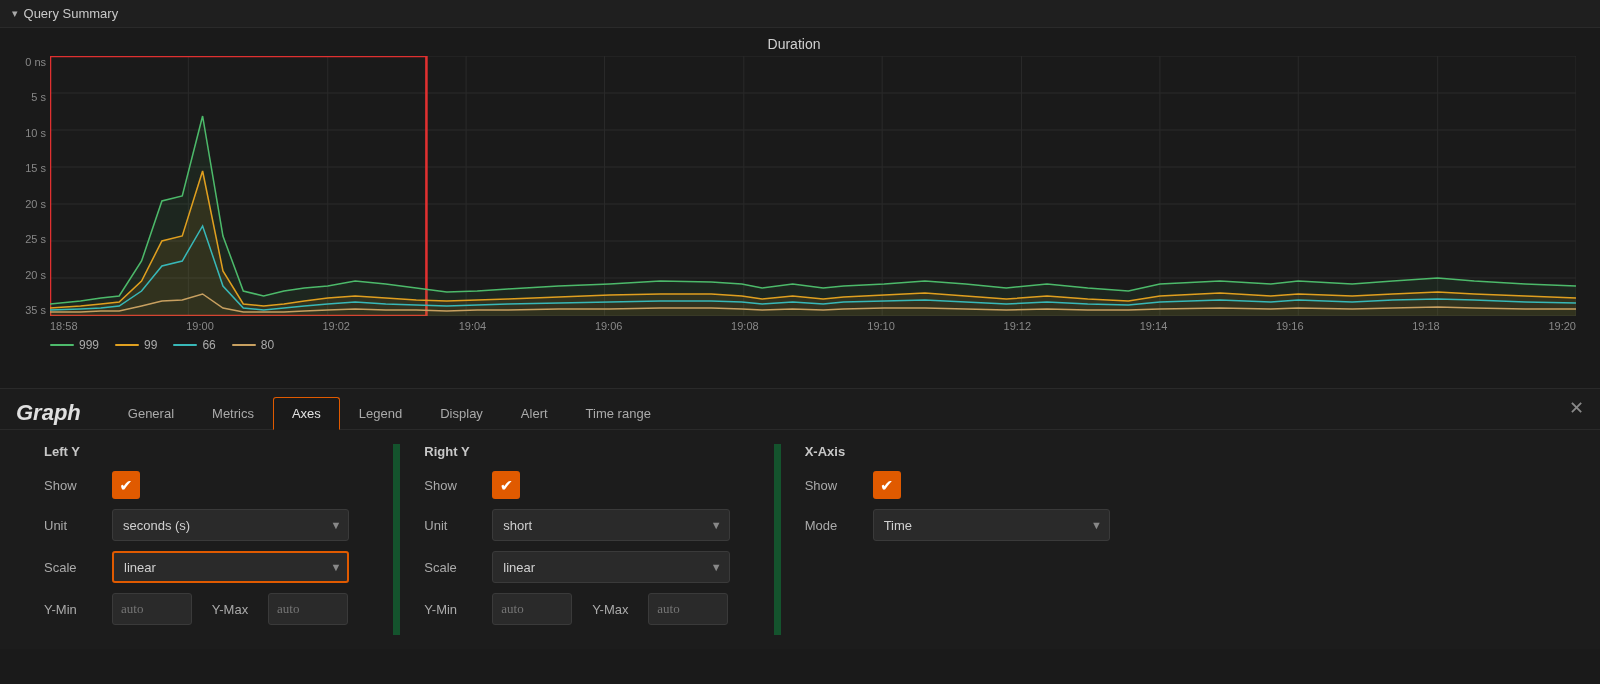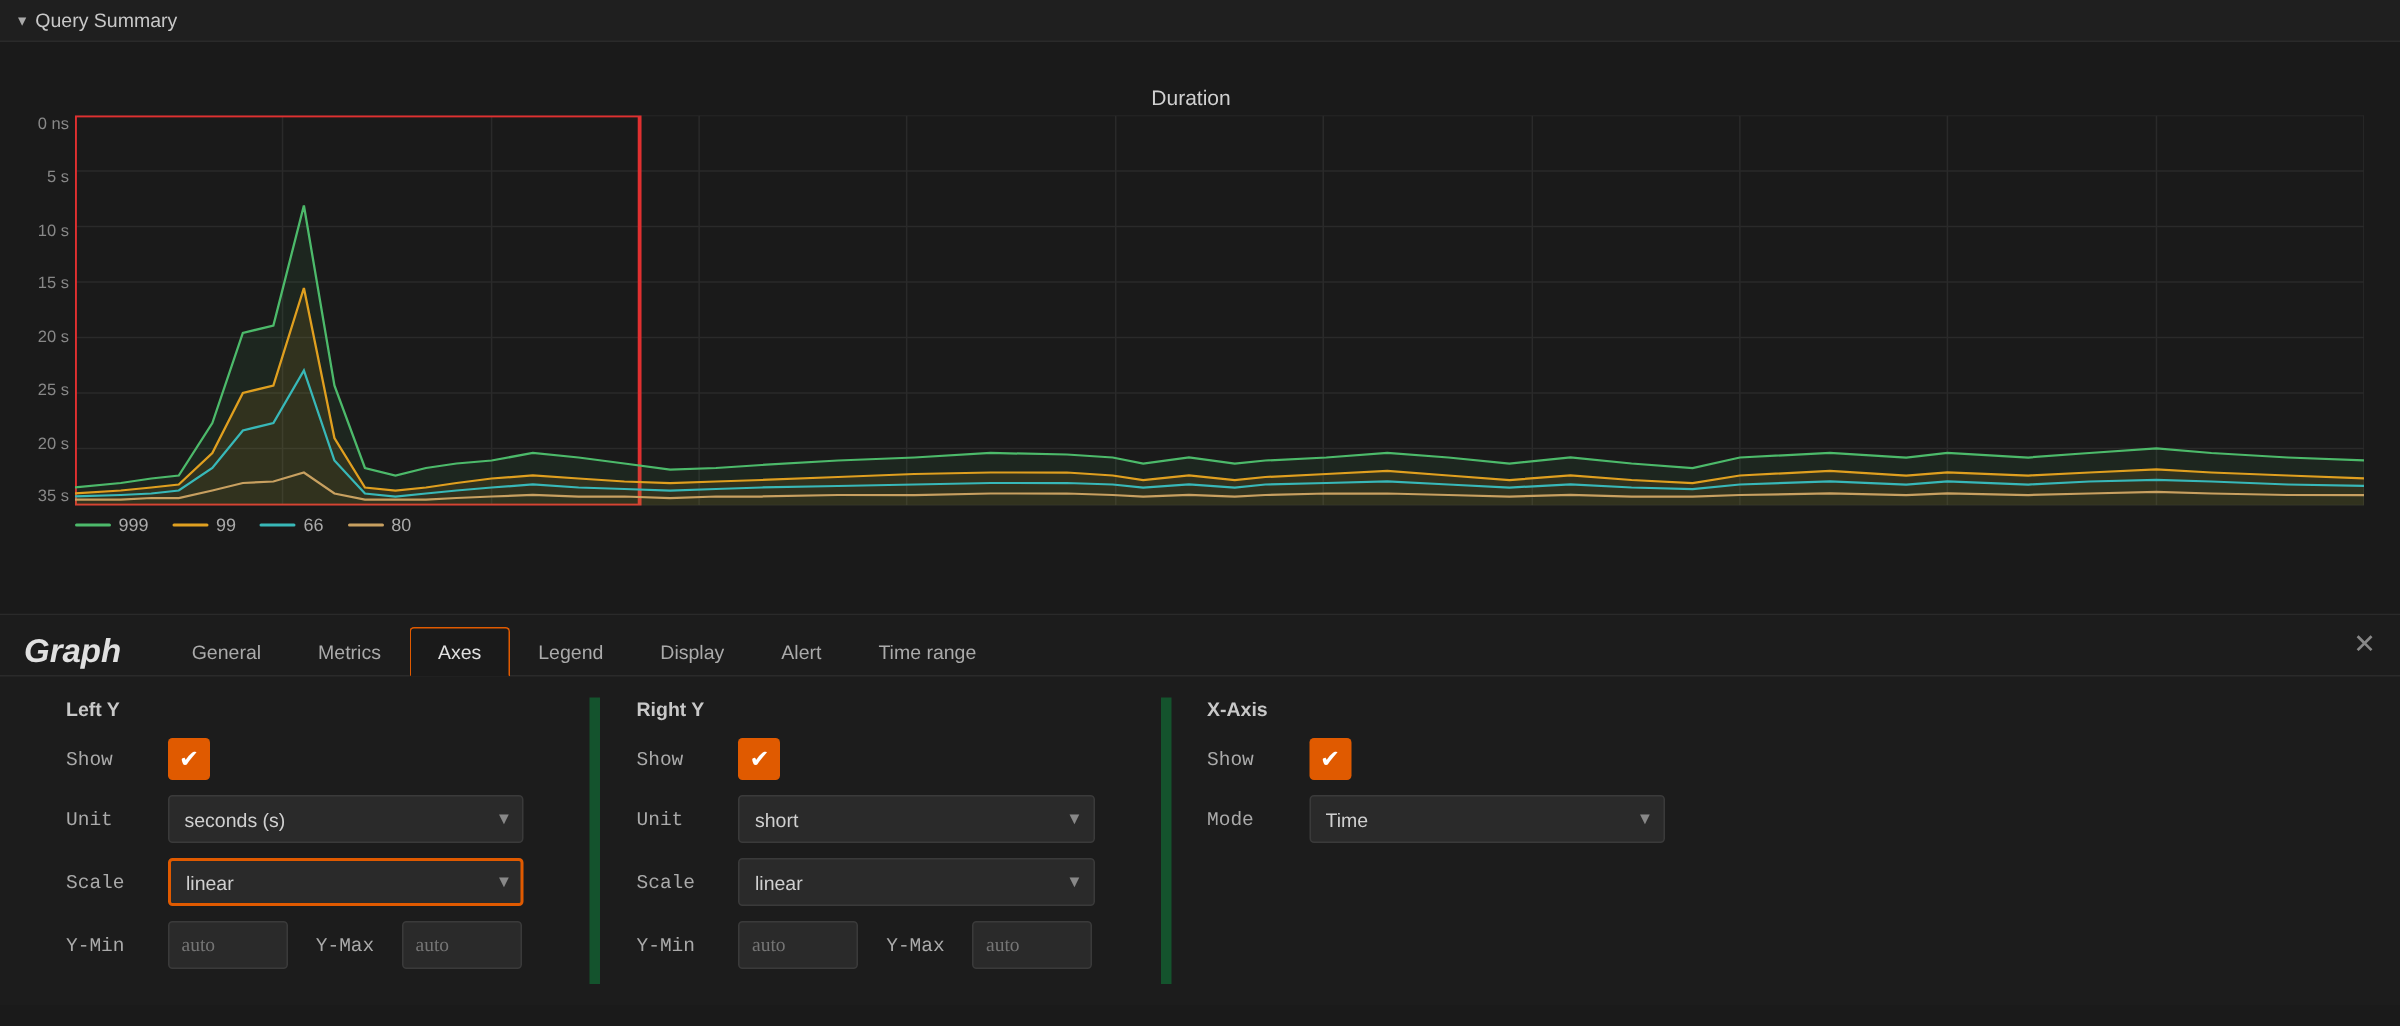--- a/index.html
+++ b/index.html
@@ -26,21 +26,20 @@
       font-size: 11px;
       color: #aaa;
     }
 
     
     .chart-container {
       background: #1a1a1a;
       padding: 8px 24px 4px 12px;
       position: relative;
       height: 360px;
-      margin-top: 21px;
     }
     .chart-title {
       text-align: center;
       color: #d0d0d0;
       font-size: 14px;
       margin-bottom: 4px;
     }
     .chart-area {
       position: relative;
       display: flex;
@@ -173,21 +172,20 @@
       display: flex;
       align-items: center;
       margin-bottom: 10px;
       gap: 8px;
     }
     .field-label {
       width: 60px;
       color: #aaa;
       font-size: 13px;
       flex-shrink: 0;
-      font-family: Liberation Mono, monospace;
     }
     .checkbox-orange {
       width: 28px;
       height: 28px;
       background: #e05a00;
       border-radius: 3px;
       display: flex;
       align-items: center;
       justify-content: center;
       font-size: 16px;
@@ -310,20 +308,34 @@
 
         <polygon points="0,260 0,252 30,250 50,248 68,246 90,225 110,185 130,180 150,115 170,215 190,248 210,250 230,248 250,245 273,242 300,240 330,242 360,244 390,245 420,244 450,243 500,241 550,239 600,238 650,238 680,240 700,243 730,240 760,243 780,241 820,239 860,237 900,240 940,243 980,240 1020,243 1060,245 1091,240 1150,237 1200,240 1227,238 1280,240 1320,238 1364,236 1400,238 1450,240 1500,242 1500,260" fill="rgba(224,160,32,0.1)"></polygon>
 
         <polyline points="0,254 30,253 50,252 68,250 90,235 110,210 130,205 150,170 170,230 190,252 210,254 230,252 250,250 273,248 300,246 330,248 360,249 390,250 420,249 450,248 500,247 550,246 600,245 650,245 680,246 700,248 730,246 760,248 780,246 820,245 860,244 900,246 940,248 980,246 1020,248 1060,249 1091,246 1150,244 1200,246 1227,244 1280,246 1320,244 1364,243 1400,244 1450,246 1500,247" fill="none" stroke="#38b8b8" stroke-width="1.5"></polyline>
 
         <polyline points="0,256 30,256 50,255 68,255 90,250 110,245 130,244 150,238 170,252 190,256 210,256 230,256 250,255 273,254 300,253 330,254 360,254 390,255 420,254 450,254 500,253 550,253 600,252 650,252 680,253 700,254 730,253 760,254 780,253 820,252 860,252 900,253 940,254 980,253 1020,254 1060,254 1091,253 1150,252 1200,253 1227,252 1280,253 1320,252 1364,251 1400,252 1450,253 1500,253" fill="none" stroke="#c8a060" stroke-width="1.5"></polyline>
       </svg>
     </div>
   </div>
 
+  <div class="x-axis-labels">
+    <span>18:58</span>
+    <span>19:00</span>
+    <span>19:02</span>
+    <span>19:04</span>
+    <span>19:06</span>
+    <span>19:08</span>
+    <span>19:10</span>
+    <span>19:12</span>
+    <span>19:14</span>
+    <span>19:16</span>
+    <span>19:18</span>
+    <span>19:20</span>
+  </div>
 
   <div class="legend-row">
     <div class="legend-item">
       <div class="legend-dot" style="background:#4dba6b;"></div>
       <span>999</span>
     </div>
     <div class="legend-item">
       <div class="legend-dot" style="background:#e0a020;"></div>
       <span>99</span>
     </div>

